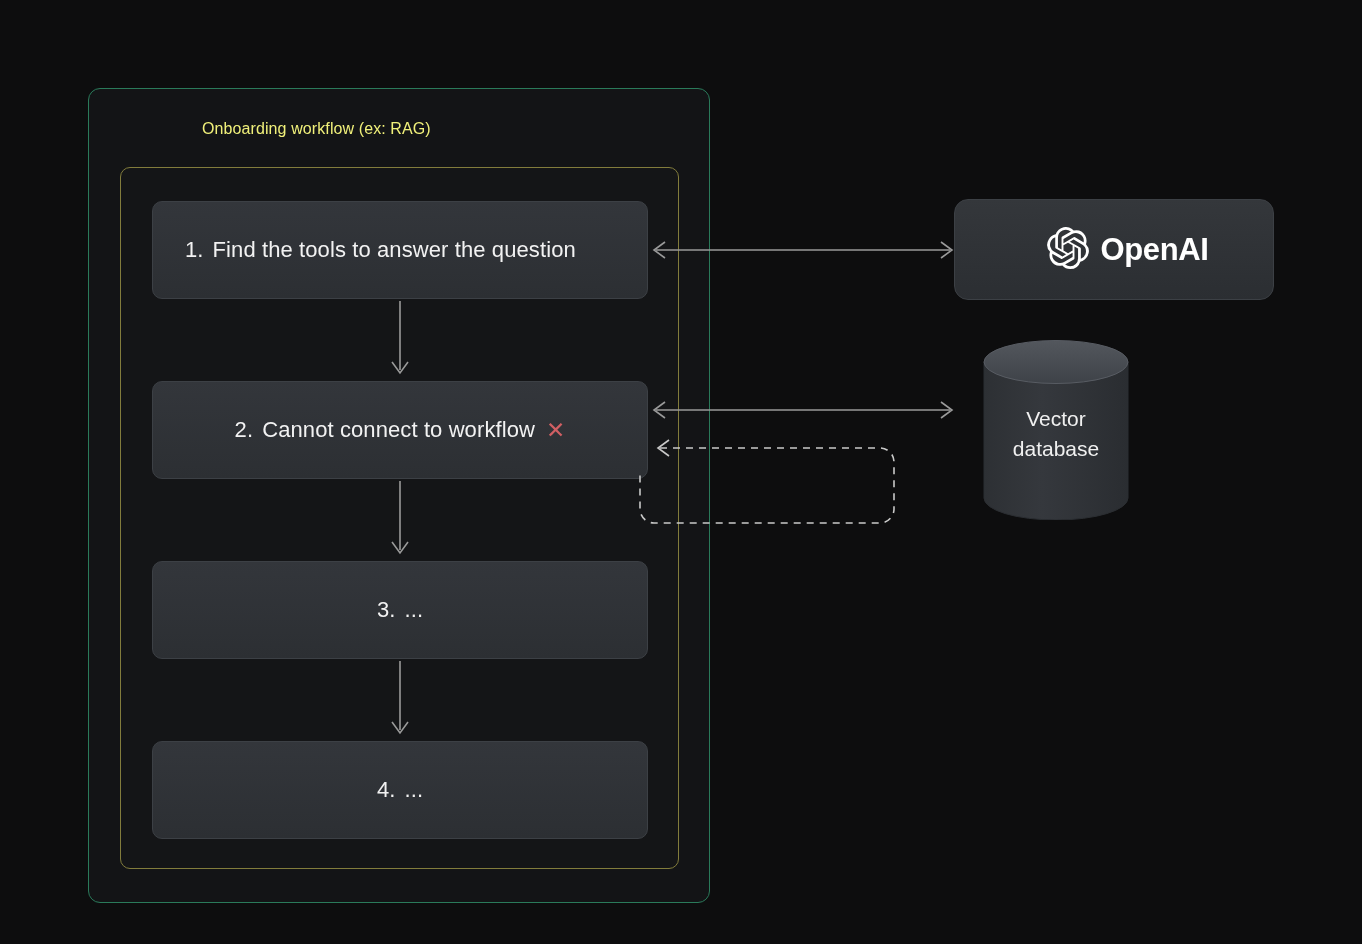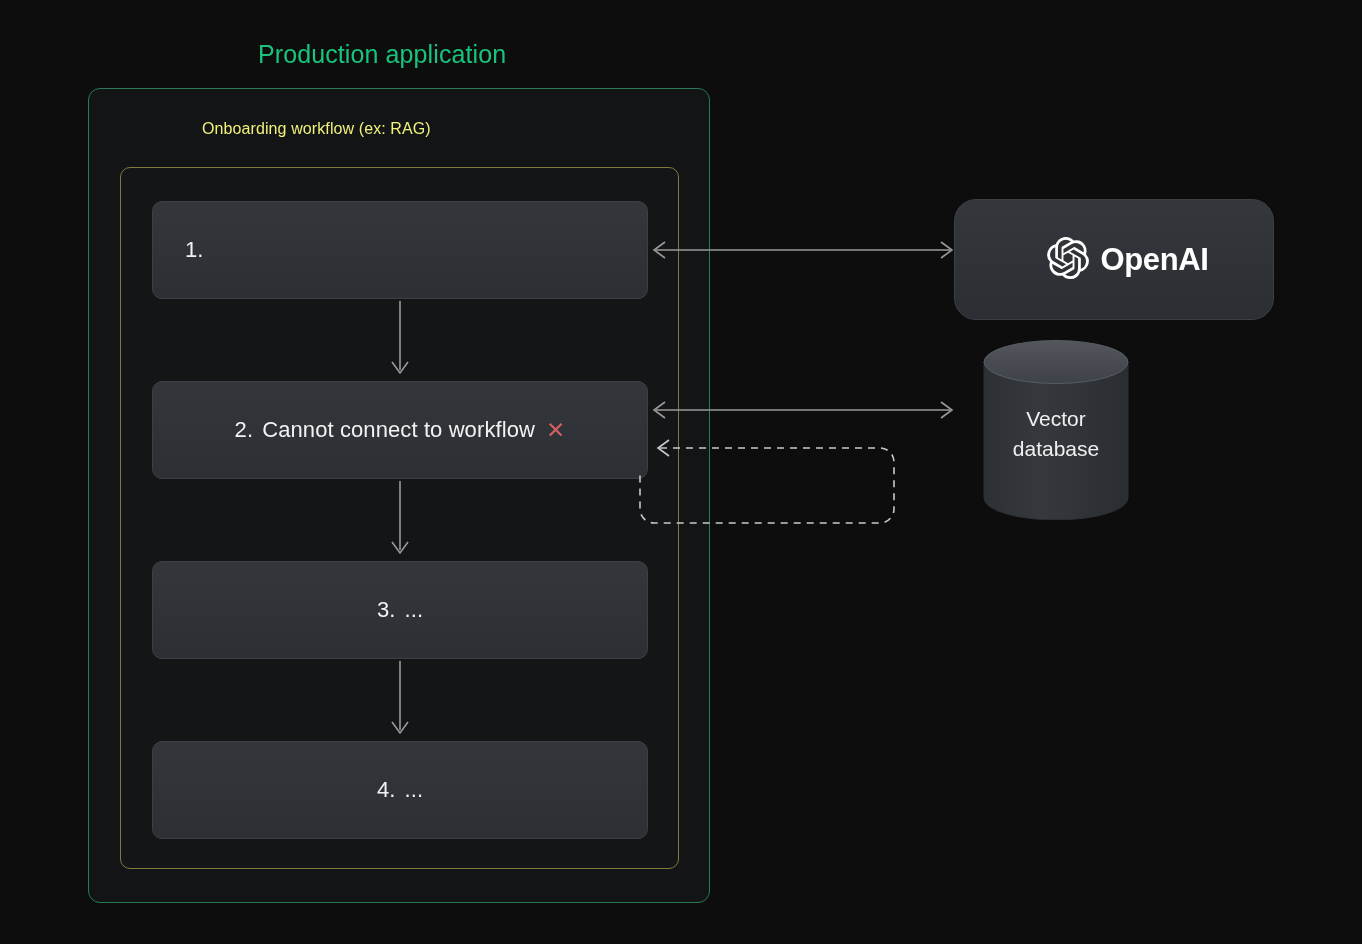--- a/index.html
+++ b/index.html
@@ -99,24 +99,24 @@
     line-height: 1;
     font-weight: 400;
   }
 
   
   .openai-box {
     position: absolute;
     left: 954px;
     top: 199px;
     width: 320px;
-    height: 121px;
+    height: 101px;
     box-sizing: border-box;
     border: 1px solid #3c4045;
-    border-radius: 22px;
+    border-radius: 14px;
     background: linear-gradient(180deg, #34373b 0%, #2b2e32 100%);
     display: flex;
     align-items: center;
     justify-content: center;
     gap: 12px;
     padding-left: 27px;
   }
   .openai-word {
     font-size: 31px;
     font-weight: bold;
@@ -148,28 +148,28 @@
     position: absolute;
     inset: 0;
     pointer-events: none;
   }
 </style>
 </head>
 <body>
 
 <div class="canvas">
 
-  <div class="outer-title">Production application</div>
   <div class="outer-box"></div>
 
   <div class="inner-title">Onboarding workflow (ex: RAG)</div>
   <div class="inner-box"></div>
 
   <div class="step step-1">
     <span class="num">1.</span>
+    <span>Find the tools to answer the question</span>
   </div>
 
   <div class="step step-2">
     <span class="num">2.</span>
     <span>Cannot connect to workflow</span>
     <span class="xmark">✕</span>
   </div>
 
   <div class="step step-3">
     <span class="num">3.</span>

